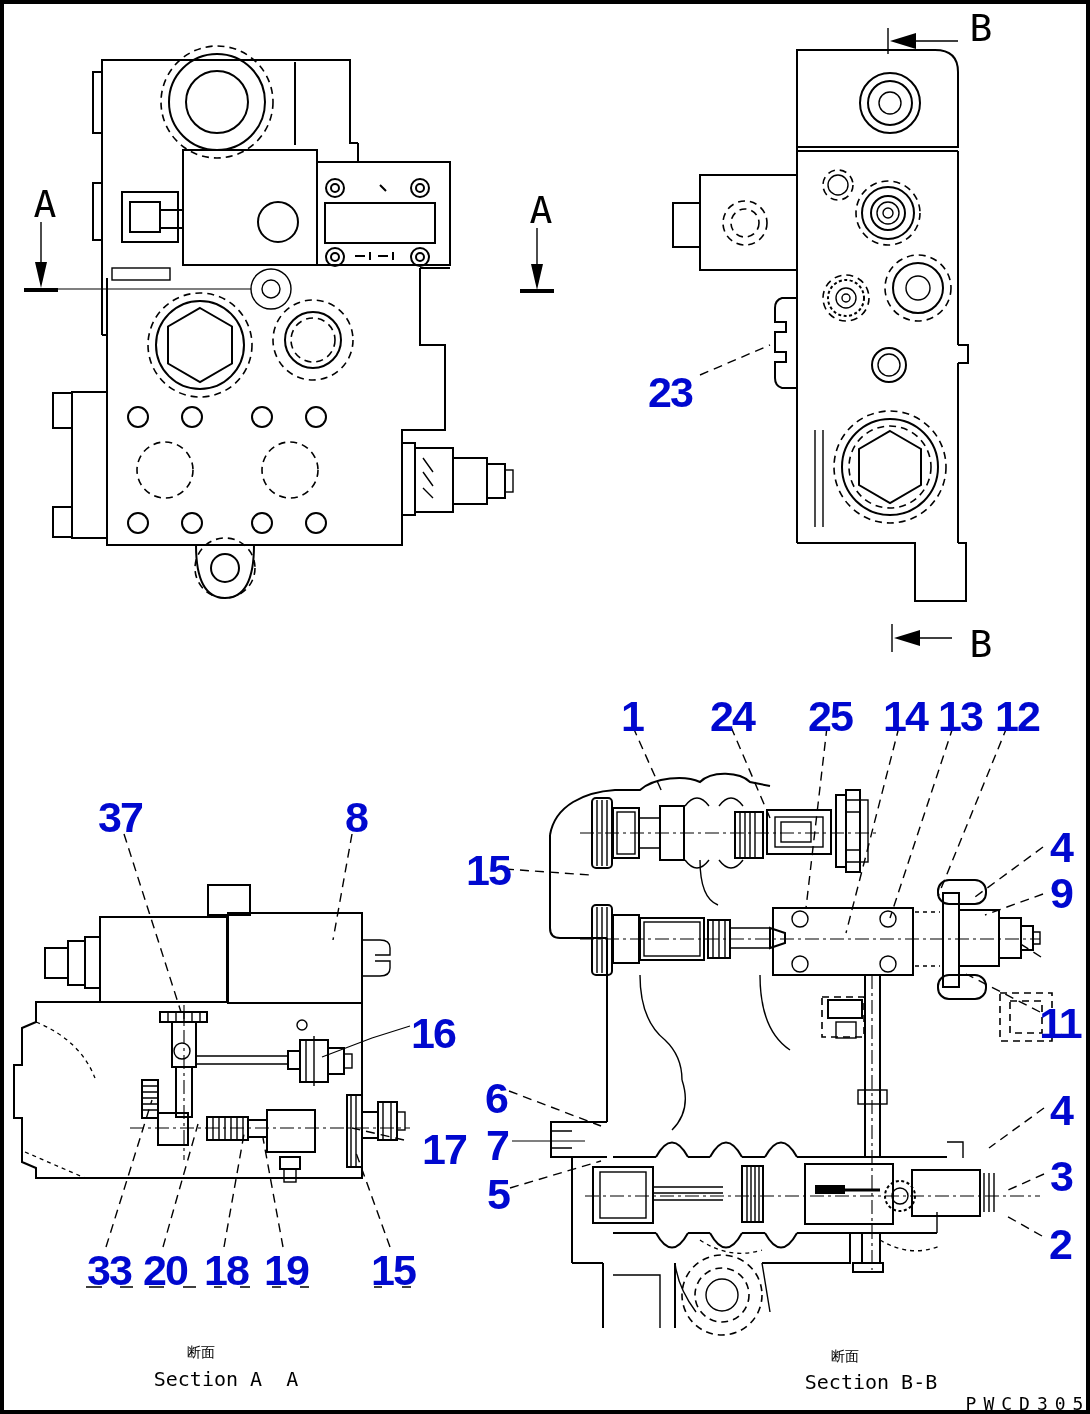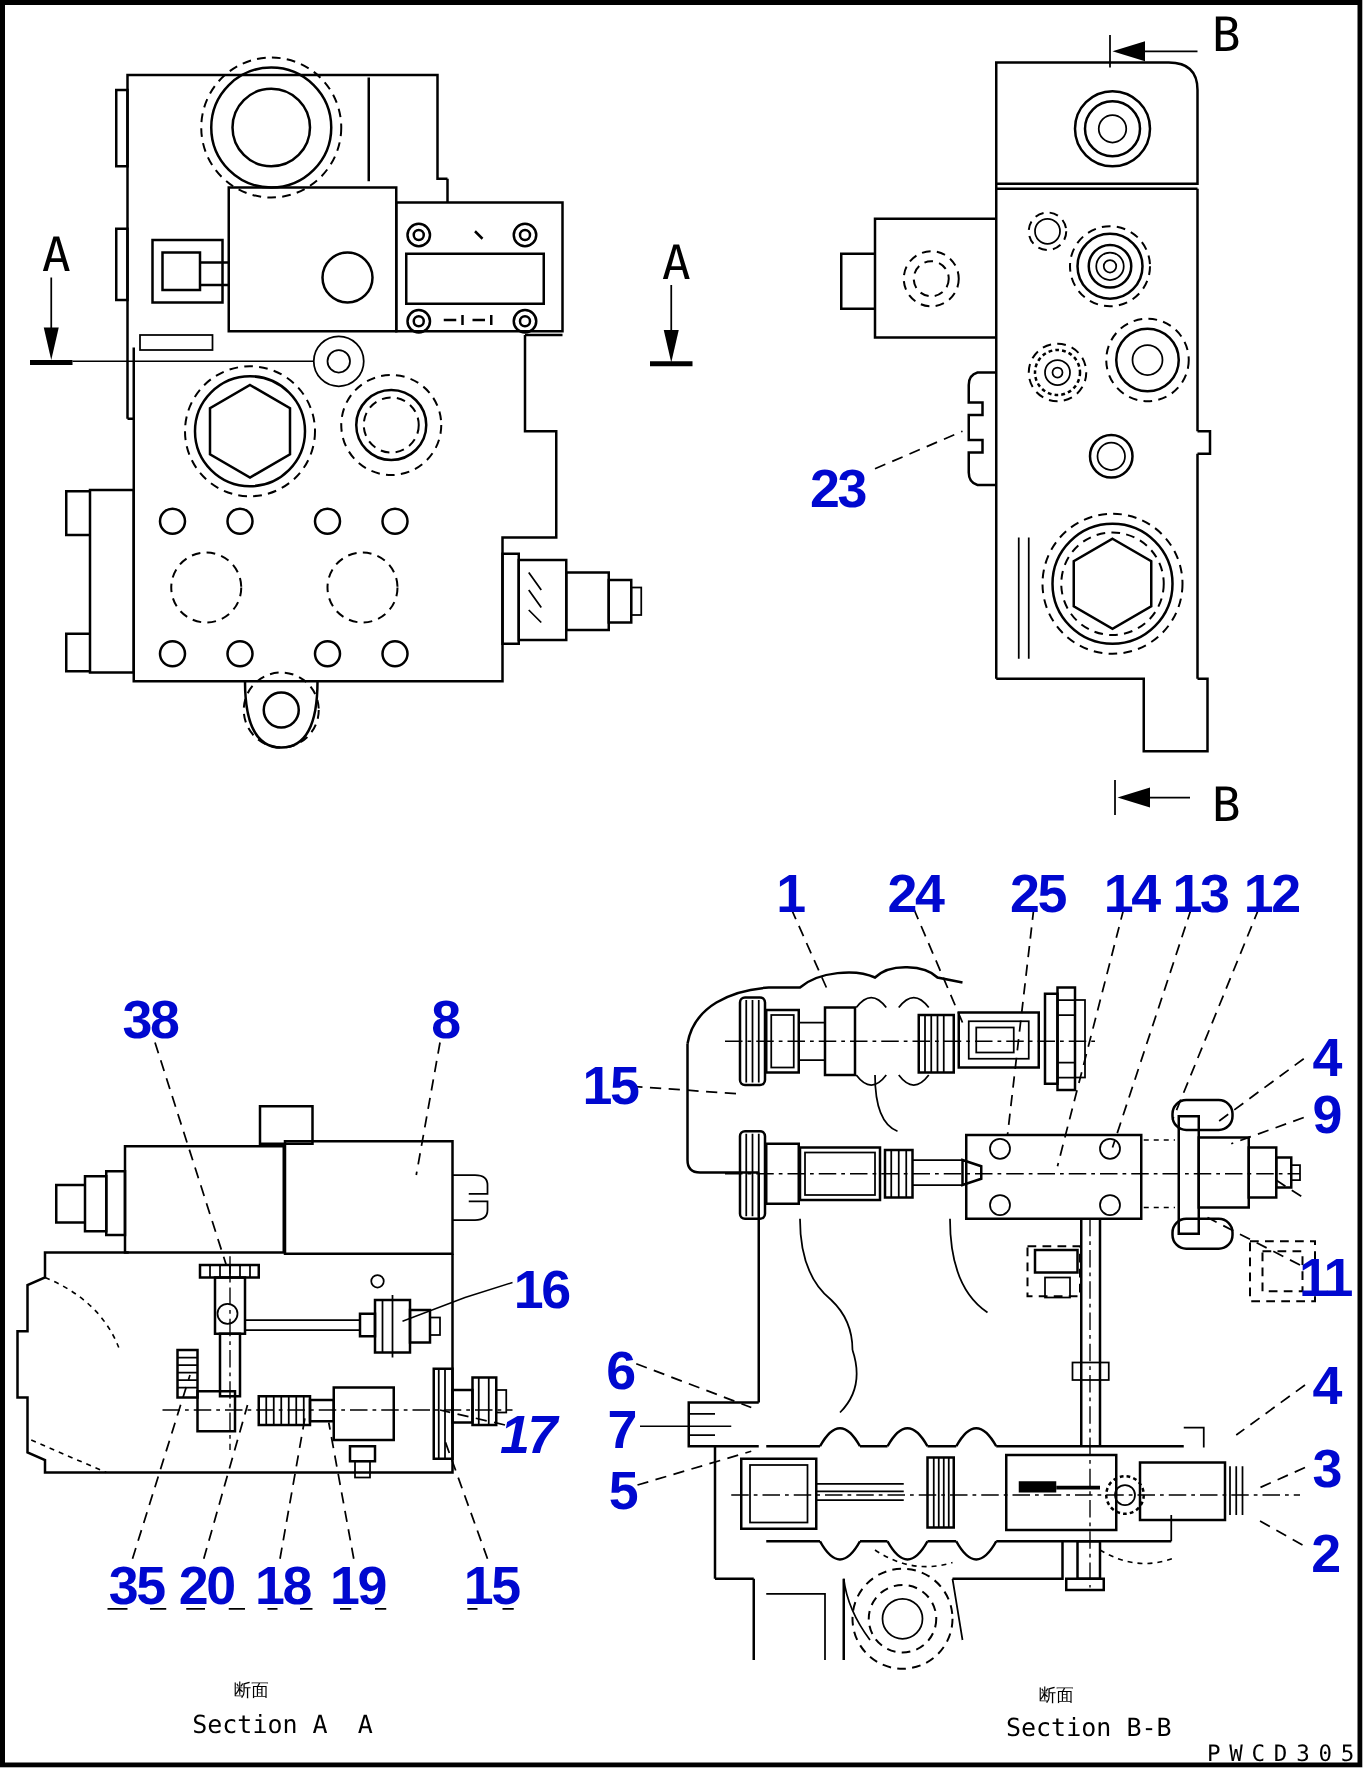--- a/index.html
+++ b/index.html
@@ -328,25 +328,25 @@
 
 <div>
   <div id="marker-layer">
         <div class="lab secletter" style="left: 41px; top: 200px;">A</div>
         <div class="lab secletter" style="left: 537px; top: 206px;">A</div>
         <div class="lab secletter" style="left: 977px; top: 24px;">B</div>
         <div class="lab secletter" style="left: 977px; top: 640px;">B</div>
       </div>
   <div id="callout-layer">
         <div class="lab callout" style="left: 666px; top: 388px;">23</div>
-        <div class="lab callout" style="left: 116px; top: 813px;">38</div>
+        <div class="lab callout" style="left: 116px; top: 813px;">37</div>
         <div class="lab callout" style="left: 352px; top: 813px;">8</div>
         <div class="lab callout" style="left: 429px; top: 1029px;">16</div>
-        <div class="lab callout" style="left: 418px; top: 1145px; font-style: italic;">17</div>
-        <div class="lab callout" style="left: 105px; top: 1266px;">35</div>
+        <div class="lab callout" style="left: 440px; top: 1145px;">17</div>
+        <div class="lab callout" style="left: 105px; top: 1266px;">33</div>
         <div class="lab callout" style="left: 161px; top: 1266px;">20</div>
         <div class="lab callout" style="left: 222px; top: 1266px;">18</div>
         <div class="lab callout" style="left: 282px; top: 1266px;">19</div>
         <div class="lab callout" style="left: 389px; top: 1266px;">15</div>
         <div class="lab callout" style="left: 628px; top: 712px;">1</div>
         <div class="lab callout" style="left: 728px; top: 712px;">24</div>
         <div class="lab callout" style="left: 826px; top: 712px;">25</div>
         <div class="lab callout" style="left: 901px; top: 712px;">14</div>
         <div class="lab callout" style="left: 956px; top: 712px;">13</div>
         <div class="lab callout" style="left: 1013px; top: 712px;">12</div>

